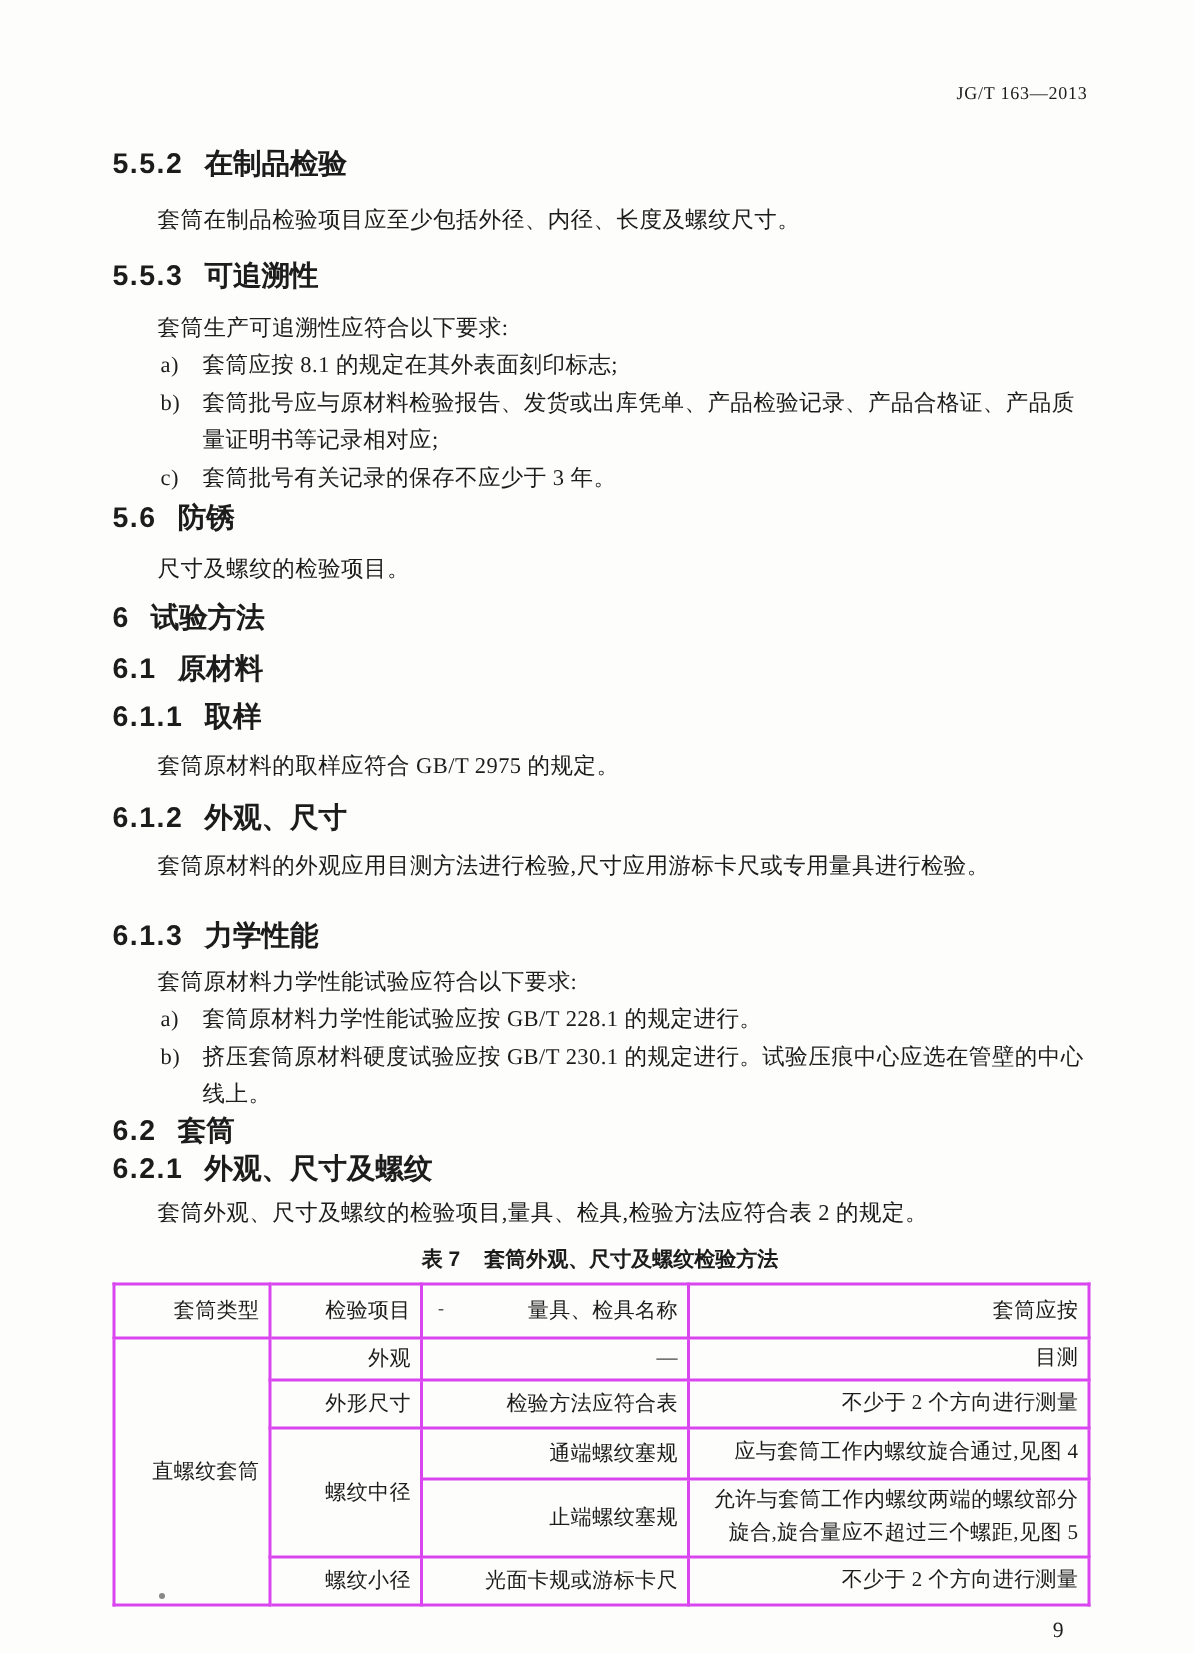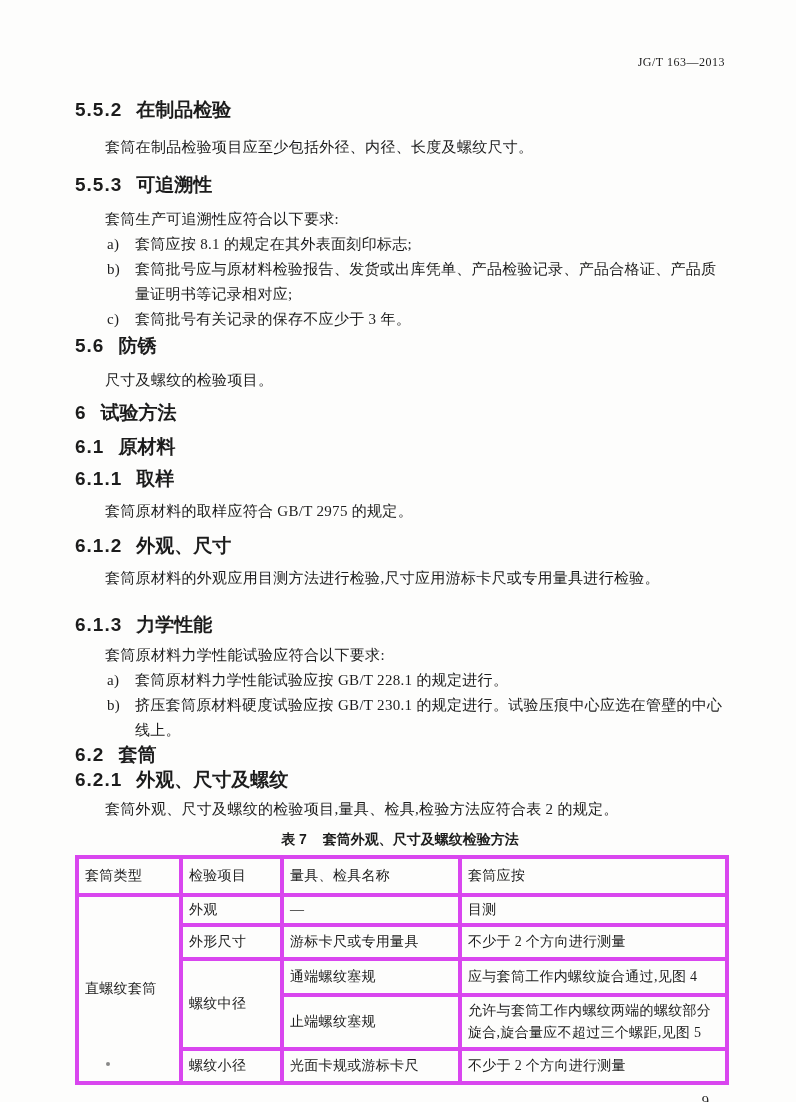--- a/index.html
+++ b/index.html
@@ -67,23 +67,23 @@
   .tbl-caption .cap-label{margin-right:16px;}
   table.t7{
     margin-top:6px;
     border-collapse:collapse;
     width:650px;
     table-layout:fixed;
     font-size:14px;
     color:#1c1c1c;
   }
   table.t7 th,table.t7 td{
-    border:4px solid #d946ef;
+    border:2px solid #d946ef;
     padding:2px 6px;
-    text-align:left;
+    text-align:right;
     font-weight:normal;
     letter-spacing:0.3px;
   }
   table.t7{border:2px solid #2b2b2b;}
   table.t7 th{height:30px;position:relative;}
   td.method{text-align:left;padding-left:12px;line-height:22px;}
   tr.r1 td{height:22px;}
   tr.r2 td{height:26px;}
   tr.r3 td{height:28px;}
   tr.r4 td{height:46px;}
@@ -204,21 +204,21 @@
     </thead>
     <tbody>
       <tr class="r1">
         <td rowspan="5">直螺纹套筒</td>
         <td>外观</td>
         <td>—</td>
         <td class="method">目测</td>
       </tr>
       <tr class="r2">
         <td>外形尺寸</td>
-        <td>游标卡尺或专用量具</td>
+        <td>检验方法应符合表</td>
         <td class="method">不少于 2 个方向进行测量</td>
       </tr>
       <tr class="r3">
         <td rowspan="2">螺纹中径</td>
         <td>通端螺纹塞规</td>
         <td class="method">应与套筒工作内螺纹旋合通过,见图 4</td>
       </tr>
       <tr class="r4">
         <td>止端螺纹塞规</td>
         <td class="method">允许与套筒工作内螺纹两端的螺纹部分旋合,旋合量应不超过三个螺距,见图 5</td>

